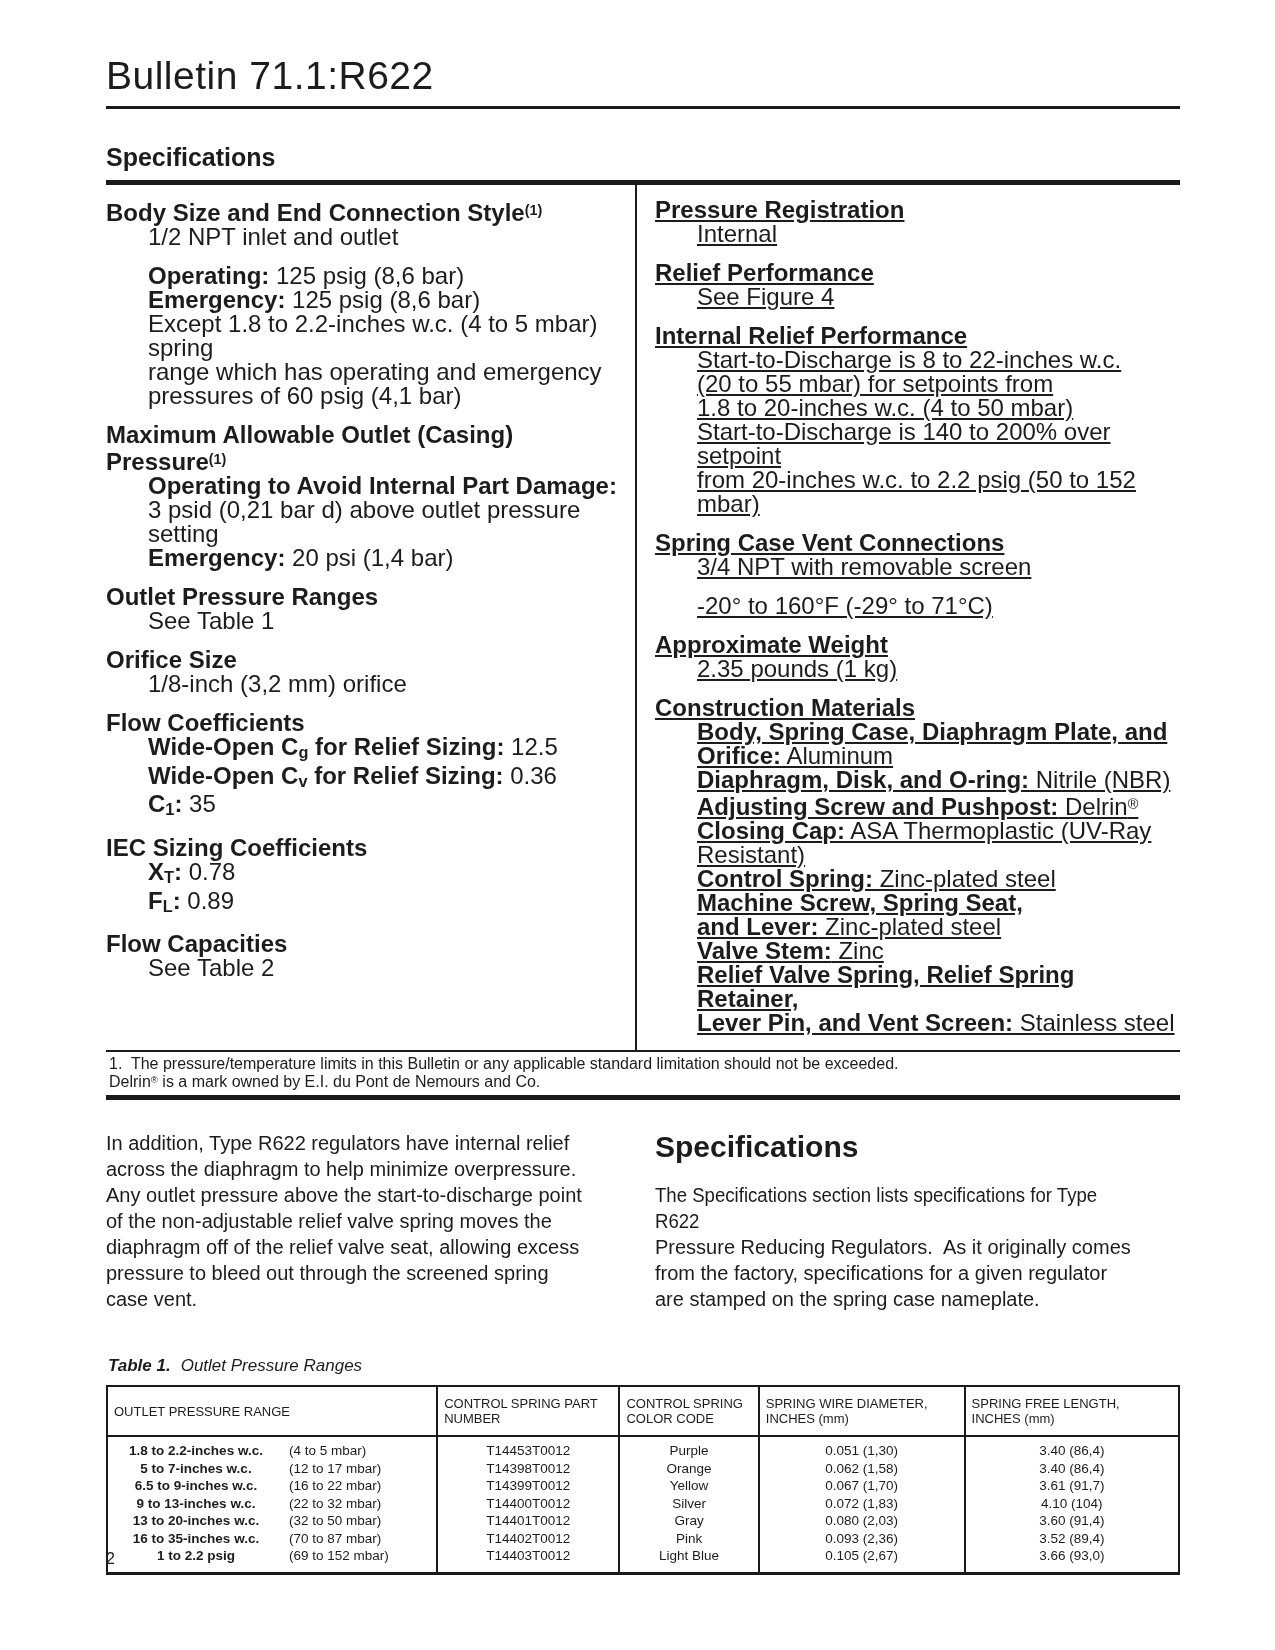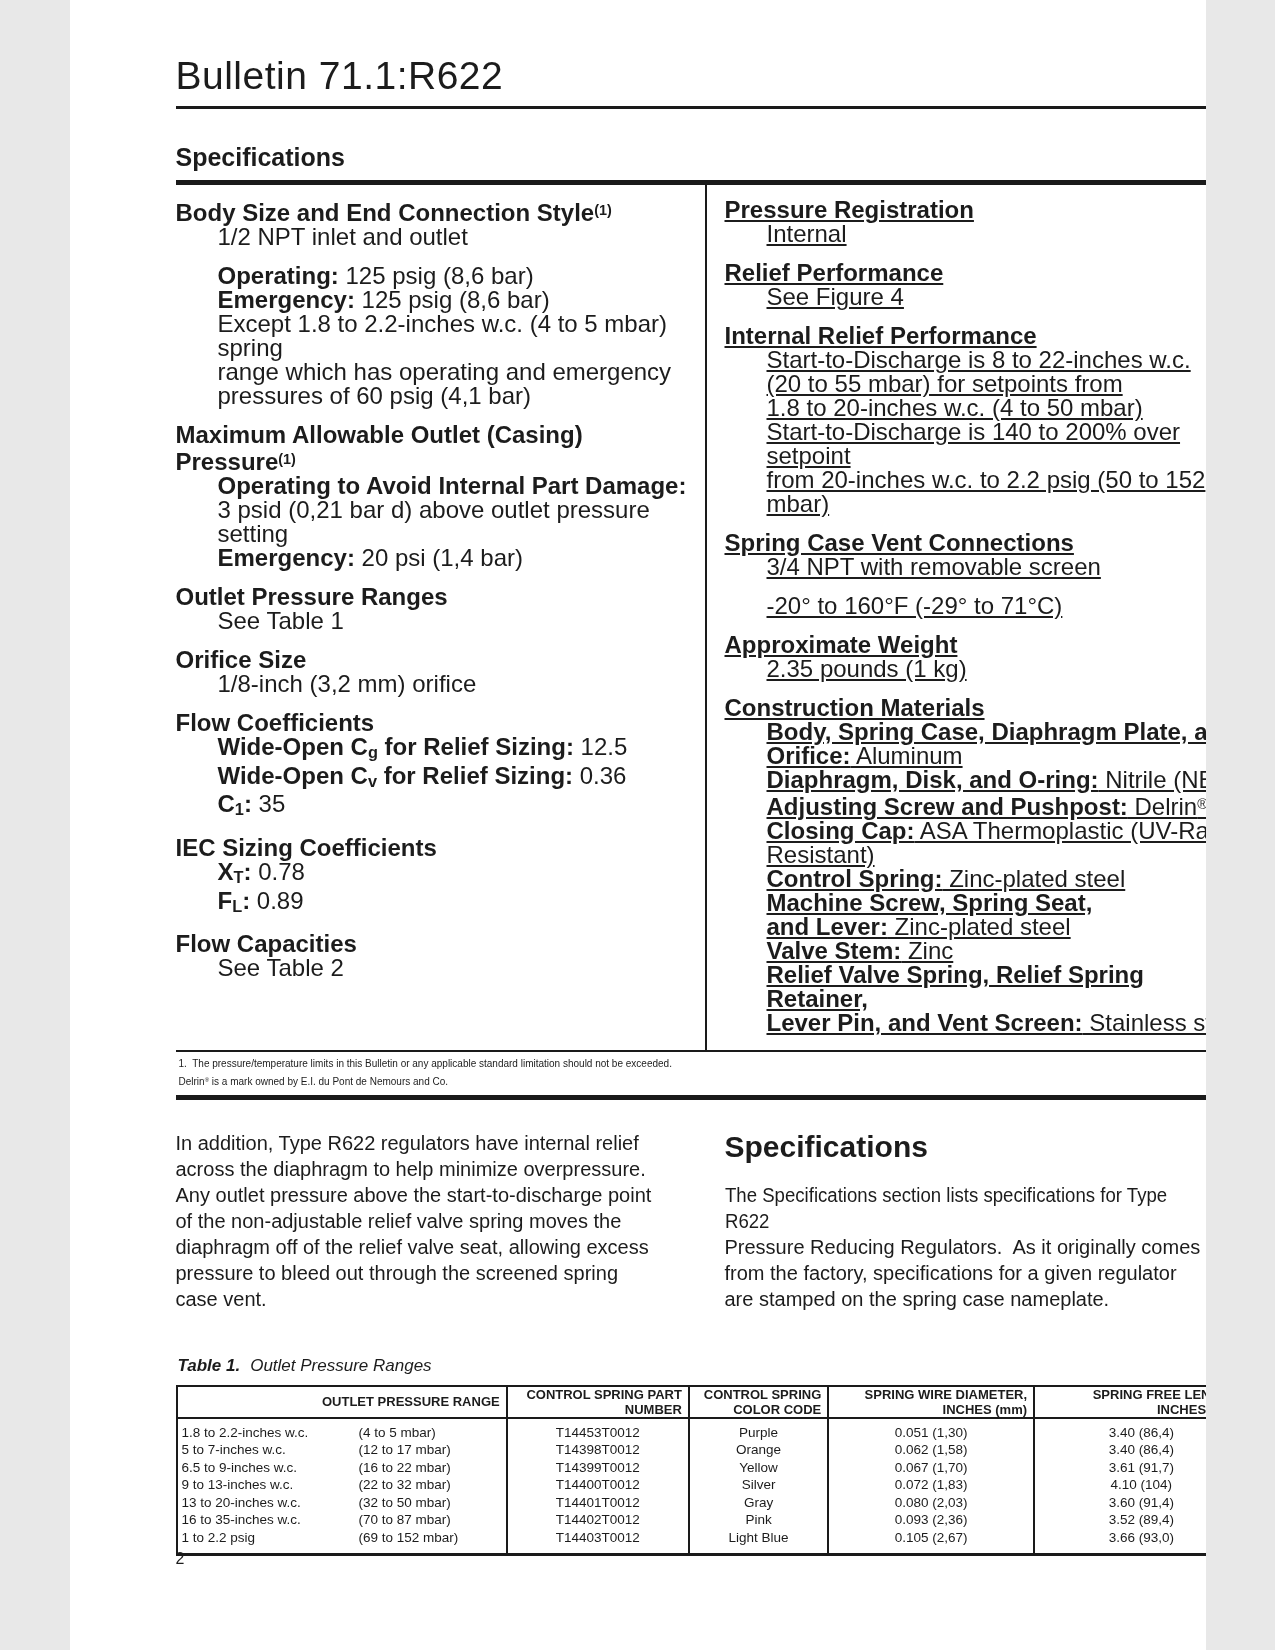--- a/index.html
+++ b/index.html
@@ -1,18 +1,18 @@
 <!DOCTYPE html>
 <html><head>
 <meta charset="utf-8">
 <style>
   html,body{margin:0;padding:0;background:#e8e8e8;}
   .page{
     position:relative;
-    width:1136px;height:1650px;
+    width:1275px;height:1650px;
     background:#ffffff;
     font-family:"Liberation Sans", sans-serif;
     color:#1c1c1c;
     overflow:hidden;
     margin:0 auto;
   }
   .content{width:1074px;margin-left:106px;}
   
   .doc-title{font-size:39px;font-weight:400;margin:54px 0 8px 0;letter-spacing:.5px;}
   .rule-title{height:3px;background:#1a1a1a;}
@@ -27,39 +27,39 @@
   .spec-divider{width:2px;background:#1a1a1a;}
   .spec-right{flex:1;padding:13px 0 0 18px;text-decoration:underline;}
   .spec-sec{margin-bottom:15px;}
   .spec-h,.spec-line{font-size:24px;line-height:24px;}
   .spec-line{padding-left:42px;}
   .b{font-weight:700;}
   .sup{font-size:.6em;vertical-align:.42em;}
   .sub{font-size:.68em;vertical-align:-.16em;}
   
   .footnotes{padding:4px 0 5px 3px;}
-  .fn{font-size:10px;line-height:16px;white-space:pre-wrap;}
+  .fn{font-size:16px;line-height:16px;white-space:pre-wrap;}
   
   .body-cols{display:flex;margin-top:30px;}
   .body-left{width:529px;}
   .bline{font-size:20px;line-height:26px;white-space:pre-wrap;}
   .body-right{margin-left:20px;flex:1;}
   .body-right-head{font-size:30px;font-weight:700;margin:0 0 18px 0;}
   .body-right .bline:first-of-type{transform:scaleX(.93);transform-origin:left;}
   
   .table-caption{margin:44px 0 9px 2px;font-size:17px;font-style:italic;}
   .cap-label{font-weight:700;margin-right:10px;}
   table{width:100%;border-collapse:collapse;border:2px solid #1a1a1a;border-bottom:3px solid #1a1a1a;table-layout:fixed;}
   th+th,td+td{border-left:2px solid #1a1a1a;}
-  thead th{border-bottom:2px solid #1a1a1a;font-size:13px;line-height:15px;padding:0 6px;text-align:right;font-weight:700;vertical-align:middle;}
+  thead th{border-bottom:2px solid #1a1a1a;font-size:13px;line-height:15px;padding:9px 6px;text-align:left;font-weight:400;vertical-align:middle;}
   tbody td{font-size:13.5px;line-height:17.5px;text-align:center;padding:0 4px;vertical-align:top;}
   tbody tr:first-child td{padding-top:5px;}
   tbody tr:last-child td{padding-bottom:7px;}
   .prange{display:flex;}
-  .prange .rng{flex:0 0 168px;text-align:left;white-space:nowrap;}
+  .prange .rng{flex:0 0 168px;text-align:center;white-space:nowrap;font-weight:bold;}
   .prange .met{margin-left:9px;text-align:center;white-space:nowrap;}
   .page-num{position:absolute;left:106px;top:1550px;font-size:16px;}
 </style>
 </head>
 <body>
 
 <div class="page">
   <div class="content">
 
     <h1 class="doc-title">Bulletin 71.1:R622</h1>

